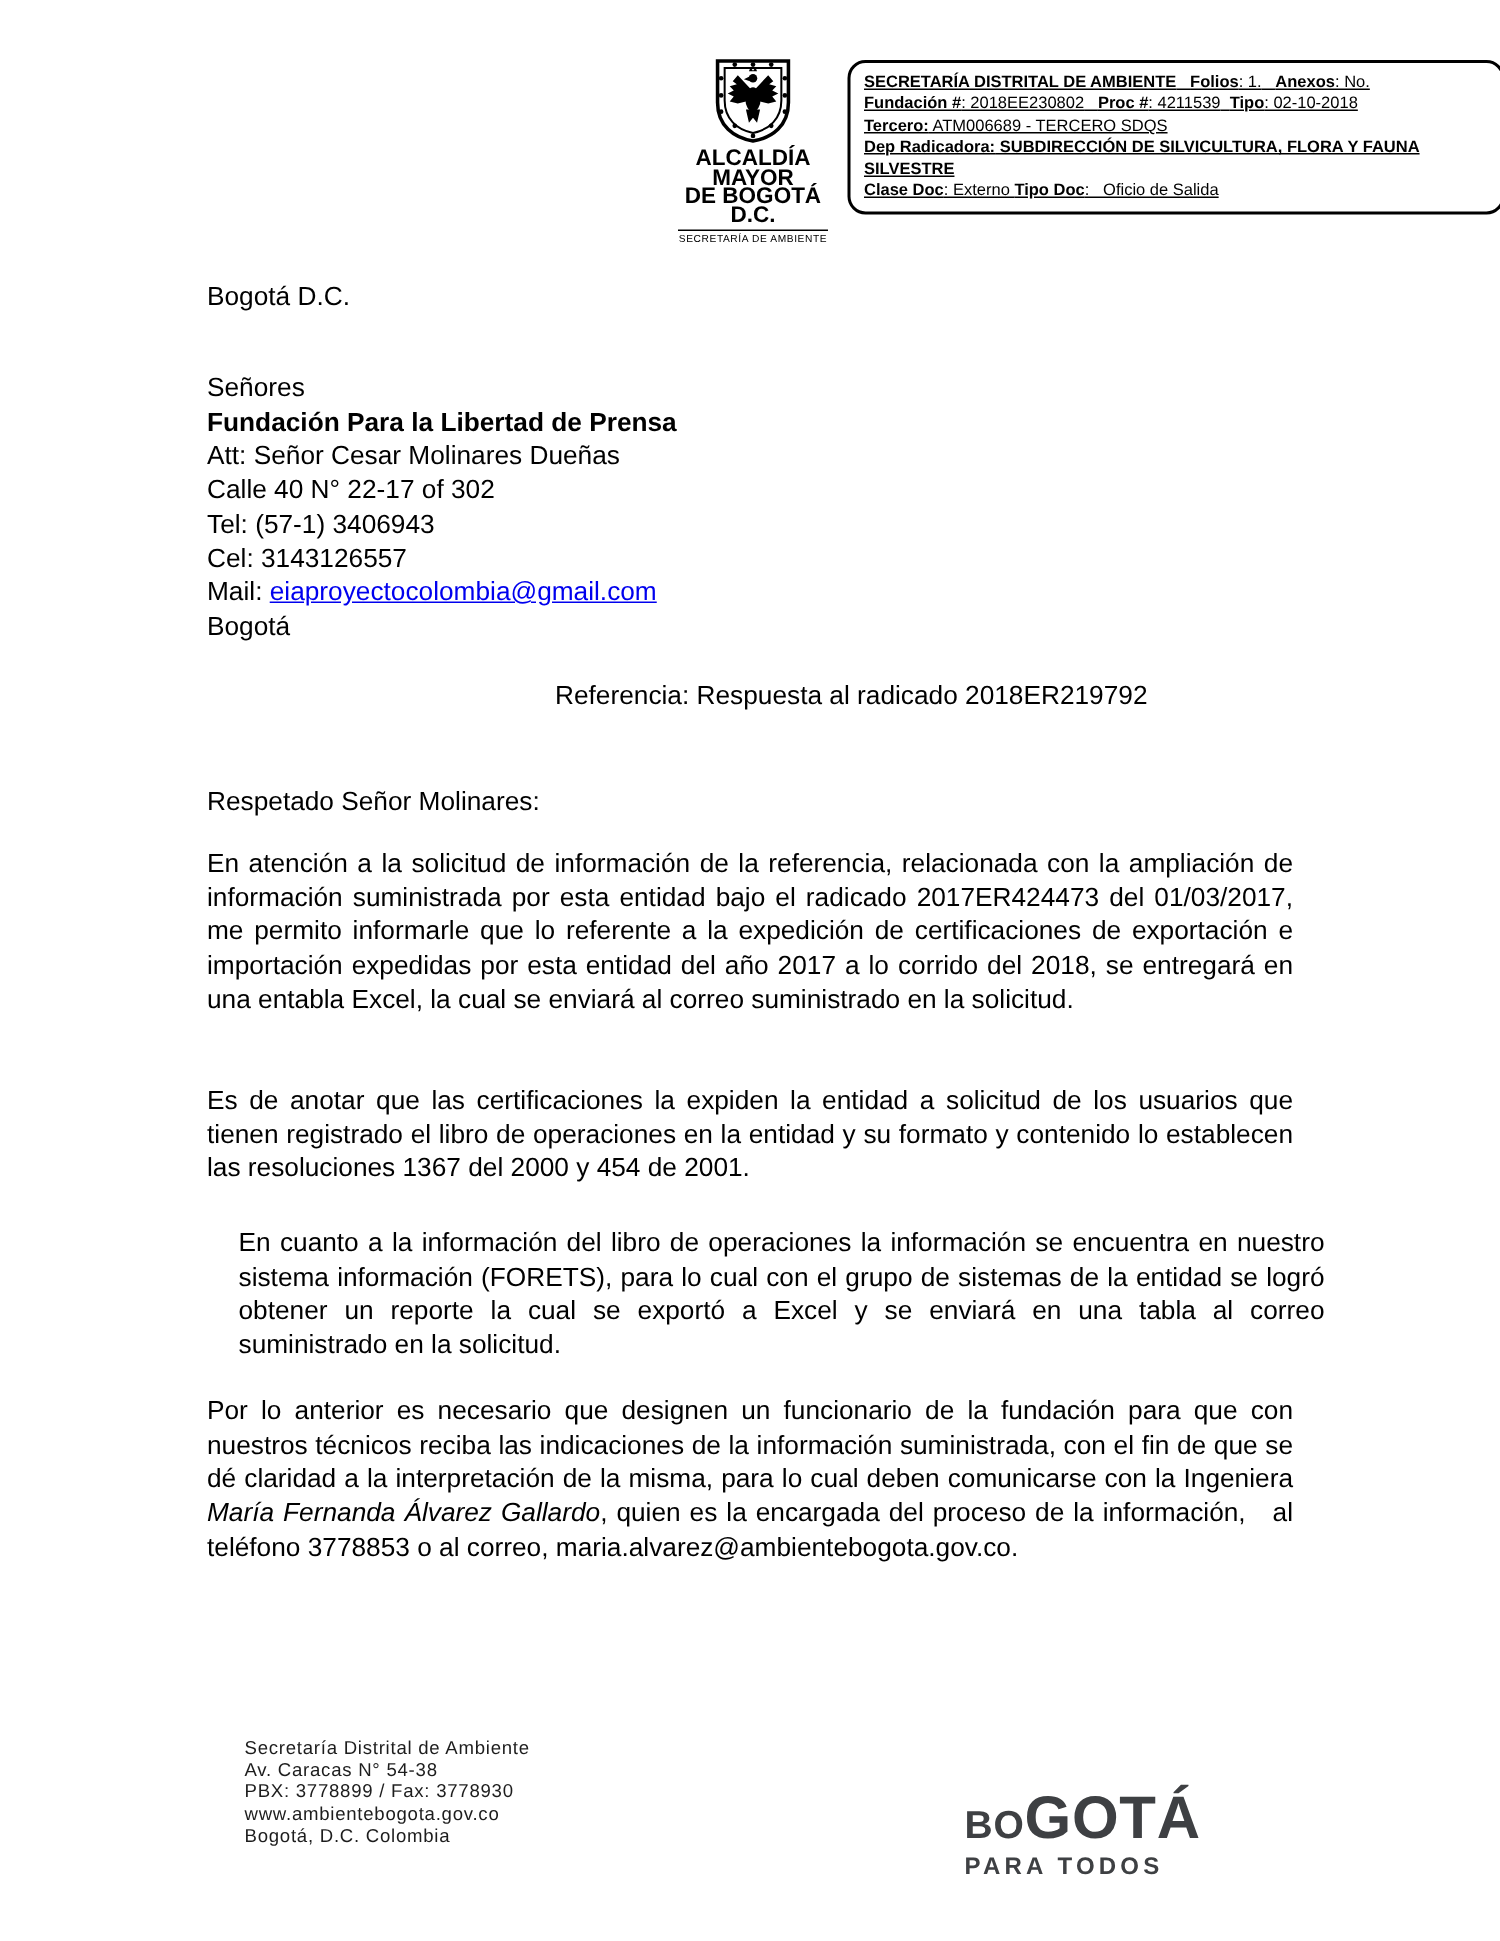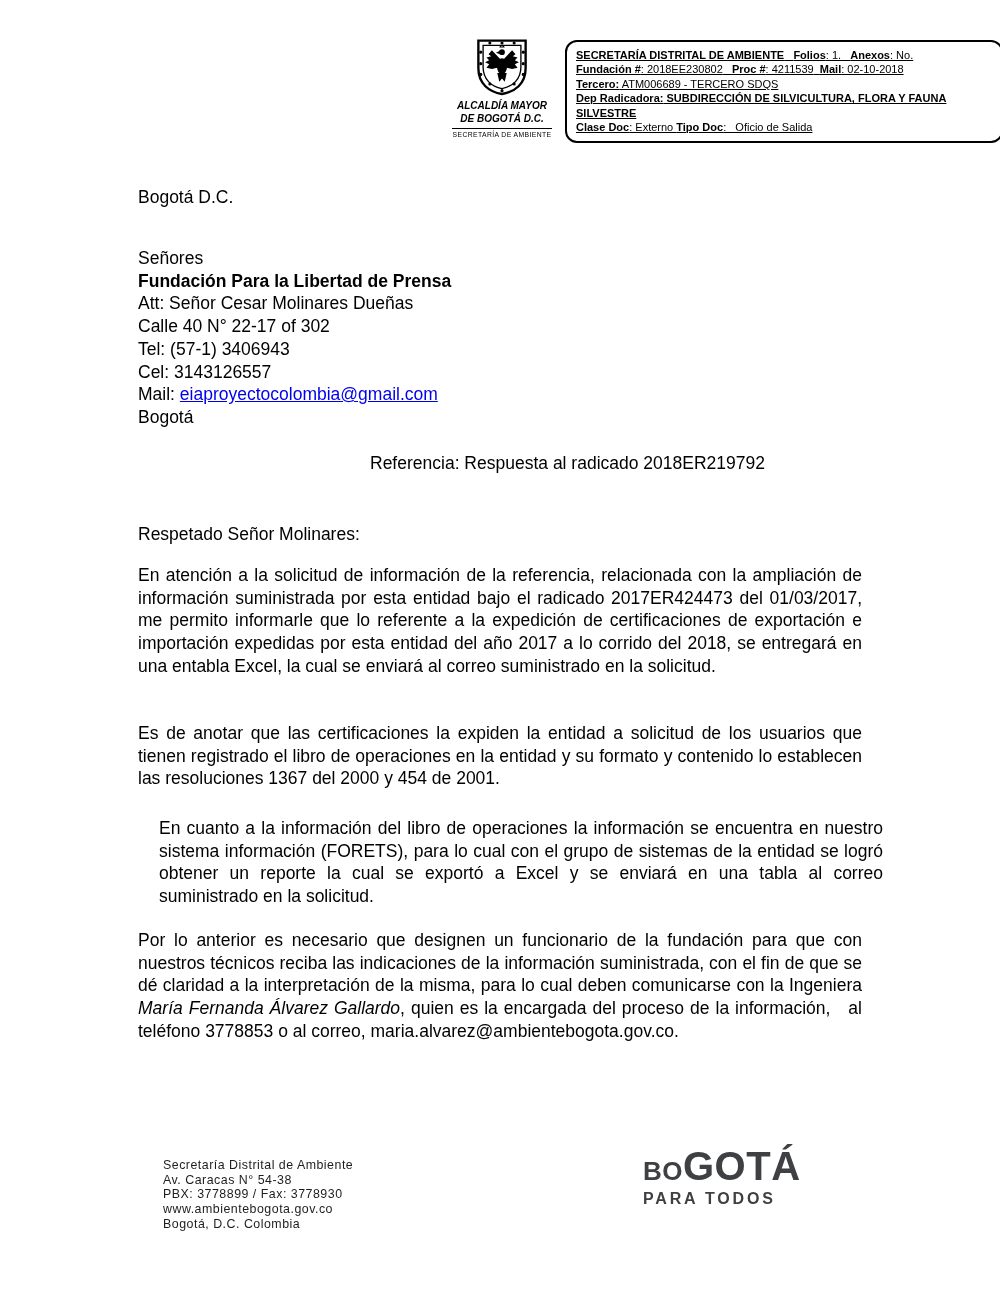--- a/index.html
+++ b/index.html
@@ -3,21 +3,21 @@
 <meta charset="utf-8">
 <style>
   * { margin:0; padding:0; box-sizing:border-box; }
   html,body { background:#ffffff; }
   body { font-family:"Liberation Sans","DejaVu Sans",sans-serif; color:#000; }
   .page { position:relative; width:1000px; height:1294px; background:#fff; overflow:hidden; }
 
   
   .logo-block { position:absolute; left:450px; top:38px; width:104px; text-align:center; }
   .logo-shield { display:block; margin:0 auto 4px auto; }
-  .logo-title { font-size:10px; font-weight:bold; line-height:12.5px; letter-spacing:0px;font-style:italic; }
+  .logo-title { font-size:15px; font-weight:bold; line-height:12.5px; letter-spacing:0px; }
   .logo-rule { border:0; border-top:1.5px solid #000; margin:3px 2px 2px 2px; }
   .logo-sub { font-size:6.8px; letter-spacing:0.4px; line-height:8px; }
 
   
   .rad-box { position:absolute; left:565px; top:40px; width:438px;
              border:2px solid #000; border-radius:12px; padding:6px 19px 7px 9px;
              font-size:11px; line-height:14.4px;text-decoration:underline; }
   .rad-box b { font-weight:bold; }
 
   
@@ -29,21 +29,21 @@
   a.mail { color:#0000EE; text-decoration:underline;text-align:right; }
   .para { text-align:justify; }
 
   
   .footer-contact { position:absolute; left:163px; top:1158px; font-size:12.4px;
                     line-height:14.7px; letter-spacing:0.5px; color:#1d1d1d; }
   .slogan { position:absolute; left:643px; top:1146px; width:210px; color:#3e4043;
             font-weight:bold; line-height:1; }
   .slogan .row1 { display:flex; align-items:baseline; }
   .slogan .bo { font-size:26px; letter-spacing:0.5px; }
-  .slogan .gota { font-size:40px; letter-spacing:0.5px; }
+  .slogan .gota { font-size:40px; letter-spacing:0.5px;margin-top:46px; }
   .slogan .mejor { font-size:40px; letter-spacing:3.5px; margin-top:2px; }
   .slogan .para-todos { font-size:16px; letter-spacing:2.8px; margin-top:5px; }
 </style>
 </head>
 <body>
 
 <div class="page">
 
   <div class="logo-block">
     <svg class="logo-shield" width="54" height="58" viewBox="0 0 80 84" xmlns="http://www.w3.org/2000/svg">
@@ -80,21 +80,21 @@
     <hr class="logo-rule">
     <div class="logo-sub">SECRETARÍA DE AMBIENTE</div>
   </div>
 
   <div class="rad-box">
     <b>SECRETARÍA DISTRITAL DE AMBIENTE</b>&nbsp;&nbsp;
     <b>Folios</b><span>: 1.</span>&nbsp;&nbsp;
     <b>Anexos</b><span>: No.</span><br>
     <b>Fundación #</b><span>: 2018EE230802</span>&nbsp;&nbsp;
     <b>Proc #</b><span>: 4211539</span>&nbsp;
-    <b>Mail</b><span>: 02-10-2018</span><br>
+    <b>Tipo</b><span>: 02-10-2018</span><br>
     <b>Tercero:</b><span> ATM006689 - TERCERO SDQS</span><br>
     <b>Dep Radicadora:</b><b> SUBDIRECCIÓN DE SILVICULTURA, FLORA Y FAUNA SILVESTRE</b><br>
     <b>Clase Doc</b><span>: Externo </span><b>Tipo Doc</b><span>:&nbsp;&nbsp; Oficio de Salida</span>
   </div>
 
   <div class="abs body-text" style="left:138px; top:186px;">Bogotá D.C.</div>
 
   <div class="abs body-text address letter-col" style="top:247px;">
     <div>Señores</div>
     <div class="org">Fundación Para la Libertad de Prensa</div>

